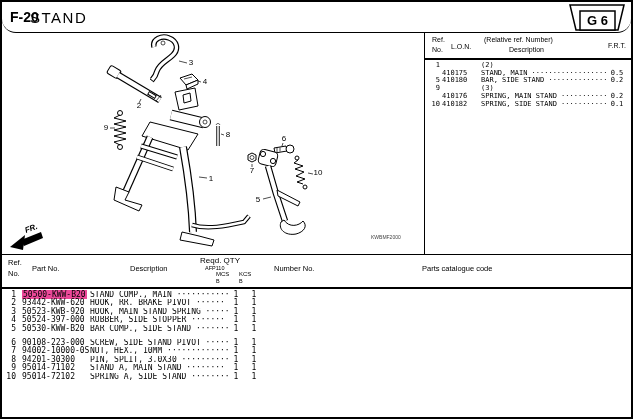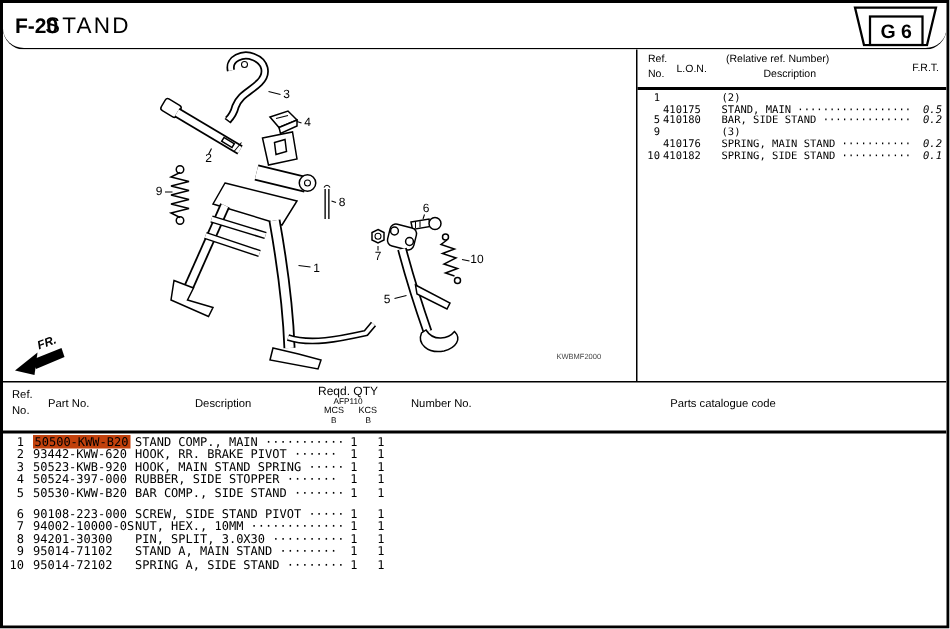--- a/index.html
+++ b/index.html
@@ -16,39 +16,39 @@
   #block-badge text{font-size:13px;font-weight:bold;font-family:"Liberation Sans",sans-serif;}
   
   #lon-box{position:absolute;left:422px;top:31px;right:0;height:221px;border-left:1px solid #000;box-sizing:border-box;}
   #lon-head{position:relative;height:25px;border-bottom:2px solid #000;font-size:7px;}
   #lon-head .h{position:absolute;white-space:nowrap;}
   #lon-rows{padding-top:2px;font-family:"DejaVu Sans Mono",monospace;font-size:7px;line-height:7.7px;}
   .lrow{display:flex;white-space:pre;}
   .l-ref{width:15px;text-align:right;flex:none;}
   .l-lon{width:31px;margin-left:2px;flex:none;}
   .l-desc{margin-left:8px;flex:1;overflow:hidden;}
-  .l-frt{width:22px;text-align:right;margin-right:3px;flex:none;font-style:italic;}
+  .l-frt{width:22px;text-align:center;margin-right:3px;flex:none;}
   
   #diagram{position:absolute;left:0;top:31px;width:422px;height:221px;}
   #diagram svg{display:block;}
   .tube-o{fill:none;stroke:#000;}
   .tube-i{fill:none;stroke:#fff;}
   .ln{fill:none;stroke:#000;stroke-width:1;}
   .thin{fill:none;stroke:#000;stroke-width:0.7;}
   .part{fill:#fff;stroke:#000;stroke-width:1;}
   .callout{font-family:"Liberation Sans",sans-serif;font-size:8px;text-anchor:middle;fill:#000;}
   #fr-text{font-size:8px;font-weight:bold;font-style:italic;fill:#000;}
   #diag-code{font-size:5px;fill:#444;}
   
   #parts-box{position:absolute;left:0;top:252px;right:0;bottom:0;border-top:1px solid #000;box-sizing:border-box;}
   #parts-head{position:relative;height:32px;border-bottom:2px solid #000;font-size:7.5px;}
   #parts-head .h{position:absolute;white-space:nowrap;}
   .h-small{font-size:5.5px;}
   .h-mid{font-size:6px;}
-  .h-center{text-align:center;}
+  .h-center{}
   #parts-rows{padding-top:2px;font-family:"DejaVu Sans Mono",monospace;font-size:8px;line-height:8.4px;}
   .pgroup2{margin-top:6px;}
   .prow{display:flex;white-space:pre;}
   .p-ref{width:14px;text-align:right;flex:none;}
   .p-part{width:66px;margin-left:6px;flex:none;}
   .p-part .hl{padding:0 1px;}
   .p-desc{width:138px;margin-left:2px;flex:none;overflow:hidden;}
   .p-mcs{width:16px;text-align:center;flex:none;}
   .p-kcs{width:20px;text-align:center;flex:none;}
 </style>
@@ -214,21 +214,21 @@
       <span class="h h-small h-center" style="left:203px;top:10px;width:54px">AFP110</span>
       <span class="h h-mid" style="left:214px;top:16px">MCS</span>
       <span class="h h-mid" style="left:237px;top:16px">KCS</span>
       <span class="h h-small h-center" style="left:214px;top:23px;width:13px">B</span>
       <span class="h h-small h-center" style="left:237px;top:23px;width:13px">B</span>
       <span class="h" style="left:272px;top:9px">Number No.</span>
       <span class="h h-center" style="left:420px;top:9px;width:120px">Parts catalogue code</span>
     </div>
     <div id="parts-rows">
         <div>
-          <div class="prow"><span class="p-ref">1</span><span class="p-part"><span class="hl" style="background: #c2410c;">50500-KWW-B20</span></span><span class="p-desc">STAND COMP., MAIN ···········</span><span class="p-mcs">1</span><span class="p-kcs">1</span></div>
+          <div class="prow"><span class="p-ref">1</span><span class="p-part"><span class="hl" style="background: #ec4899;">50500-KWW-B20</span></span><span class="p-desc">STAND COMP., MAIN ···········</span><span class="p-mcs">1</span><span class="p-kcs">1</span></div>
           <div class="prow"><span class="p-ref">2</span><span class="p-part"><span>93442-KWW-620</span></span><span class="p-desc">HOOK, RR. BRAKE PIVOT ······</span><span class="p-mcs">1</span><span class="p-kcs">1</span></div>
           <div class="prow"><span class="p-ref">3</span><span class="p-part"><span>50523-KWB-920</span></span><span class="p-desc">HOOK, MAIN STAND SPRING ·····</span><span class="p-mcs">1</span><span class="p-kcs">1</span></div>
           <div class="prow"><span class="p-ref">4</span><span class="p-part"><span>50524-397-000</span></span><span class="p-desc">RUBBER, SIDE STOPPER ·······</span><span class="p-mcs">1</span><span class="p-kcs">1</span></div>
           <div class="prow"><span class="p-ref">5</span><span class="p-part"><span>50530-KWW-B20</span></span><span class="p-desc">BAR COMP., SIDE STAND ·······</span><span class="p-mcs">1</span><span class="p-kcs">1</span></div>
         </div>
         <div class="pgroup2">
           <div class="prow"><span class="p-ref">6</span><span class="p-part"><span>90108-223-000</span></span><span class="p-desc">SCREW, SIDE STAND PIVOT ·····</span><span class="p-mcs">1</span><span class="p-kcs">1</span></div>
           <div class="prow"><span class="p-ref">7</span><span class="p-part"><span>94002-10000-0S</span></span><span class="p-desc">NUT, HEX., 10MM ·············</span><span class="p-mcs">1</span><span class="p-kcs">1</span></div>
           <div class="prow"><span class="p-ref">8</span><span class="p-part"><span>94201-30300</span></span><span class="p-desc">PIN, SPLIT, 3.0X30 ··········</span><span class="p-mcs">1</span><span class="p-kcs">1</span></div>
           <div class="prow"><span class="p-ref">9</span><span class="p-part"><span>95014-71102</span></span><span class="p-desc">STAND A, MAIN STAND ········</span><span class="p-mcs">1</span><span class="p-kcs">1</span></div>

